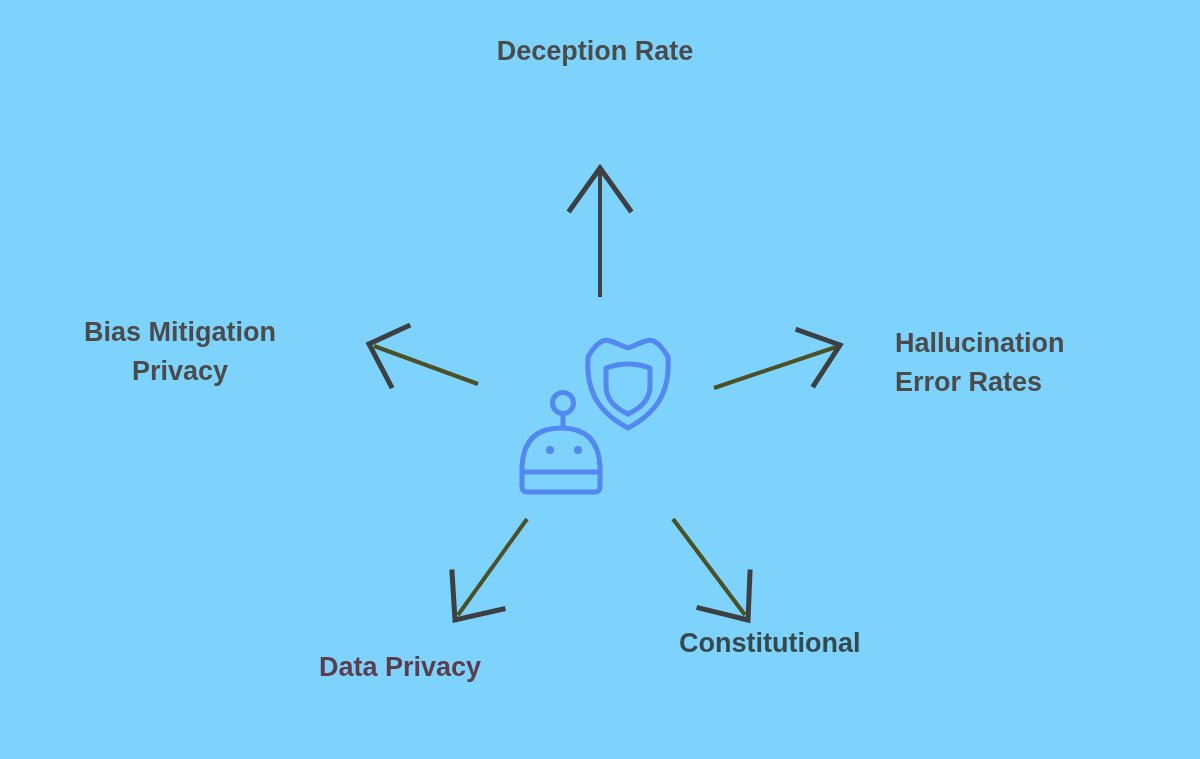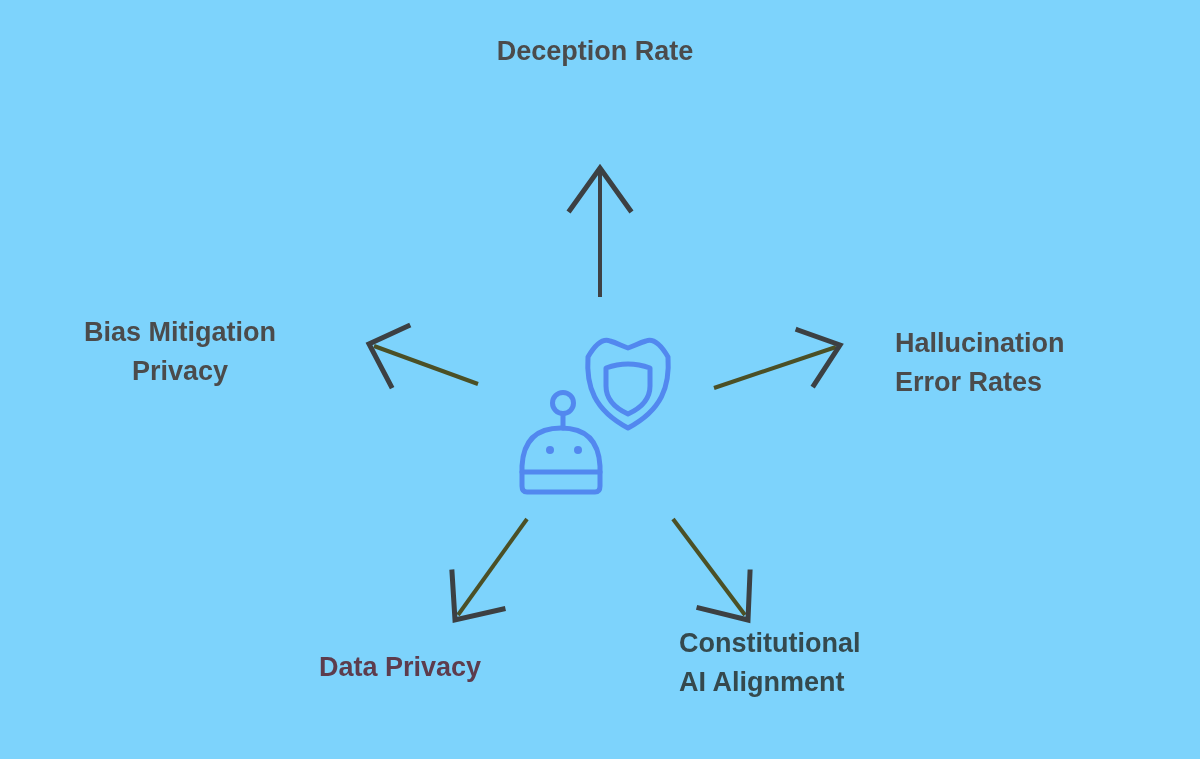--- a/index.html
+++ b/index.html
@@ -122,16 +122,15 @@
     <span>Hallucination</span>
     <span>Error Rates</span>
   </div>
 
   <div class="node-label label-bottom-left align-right" style="color: rgb(93, 60, 77);">
     <span>Data Privacy</span>
   </div>
 
   <div class="node-label label-bottom-right align-left" style="color: rgb(53, 73, 77);">
     <span>Constitutional</span>
-    <span>AI Alignment</span>
   </div>
 
 </div>
 
 </body></html>

